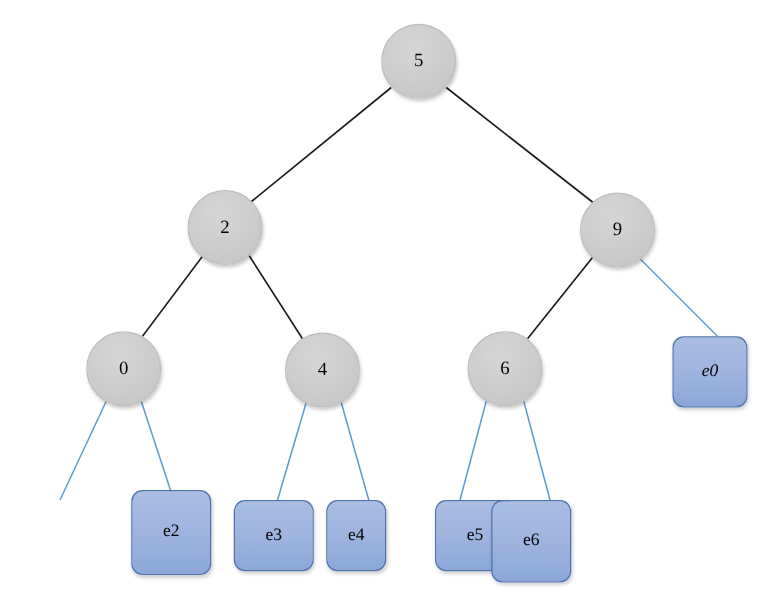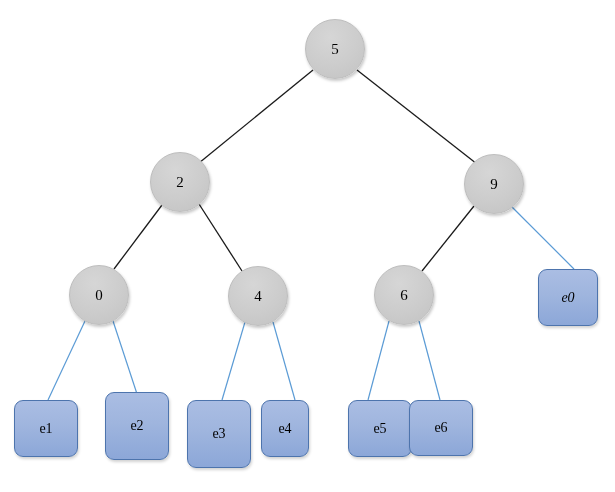--- a/index.html
+++ b/index.html
@@ -90,32 +90,29 @@
       </div>
       <div class="tree-node internal-node" style="left: 228px; top: 266px; width: 60px; height: 60px;">
         <span>4</span>
       </div>
       <div class="tree-node internal-node" style="left: 374px; top: 265px; width: 60px; height: 60px;">
         <span>6</span>
       </div>
       <div class="tree-node leaf-node" style="left: 538px; top: 269px; width: 60px; height: 57px; font-style: italic;">
         <span>e0</span>
       </div>
-      <div class="tree-node leaf-node" style="left: 14px; top: 400px; width: 64px; height: 57px;">
-        <span>e1</span>
-      </div>
       <div class="tree-node leaf-node" style="left: 105px; top: 392px; width: 64px; height: 68px;">
         <span>e2</span>
       </div>
-      <div class="tree-node leaf-node" style="left: 187px; top: 400px; width: 64px; height: 68px;">
+      <div class="tree-node leaf-node" style="left: 187px; top: 400px; width: 64px; height: 57px;">
         <span>e3</span>
       </div>
       <div class="tree-node leaf-node" style="left: 261px; top: 400px; width: 48px; height: 57px;">
         <span>e4</span>
       </div>
       <div class="tree-node leaf-node" style="left: 348px; top: 400px; width: 64px; height: 57px;">
         <span>e5</span>
       </div>
-      <div class="tree-node leaf-node" style="left: 409px; top: 400px; width: 64px; height: 56px; justify-content: center;">
+      <div class="tree-node leaf-node" style="left: 393px; top: 400px; width: 64px; height: 66px; justify-content: center;">
         <span>e6</span>
       </div>
     </div>
 </div>
 
 </body></html>

